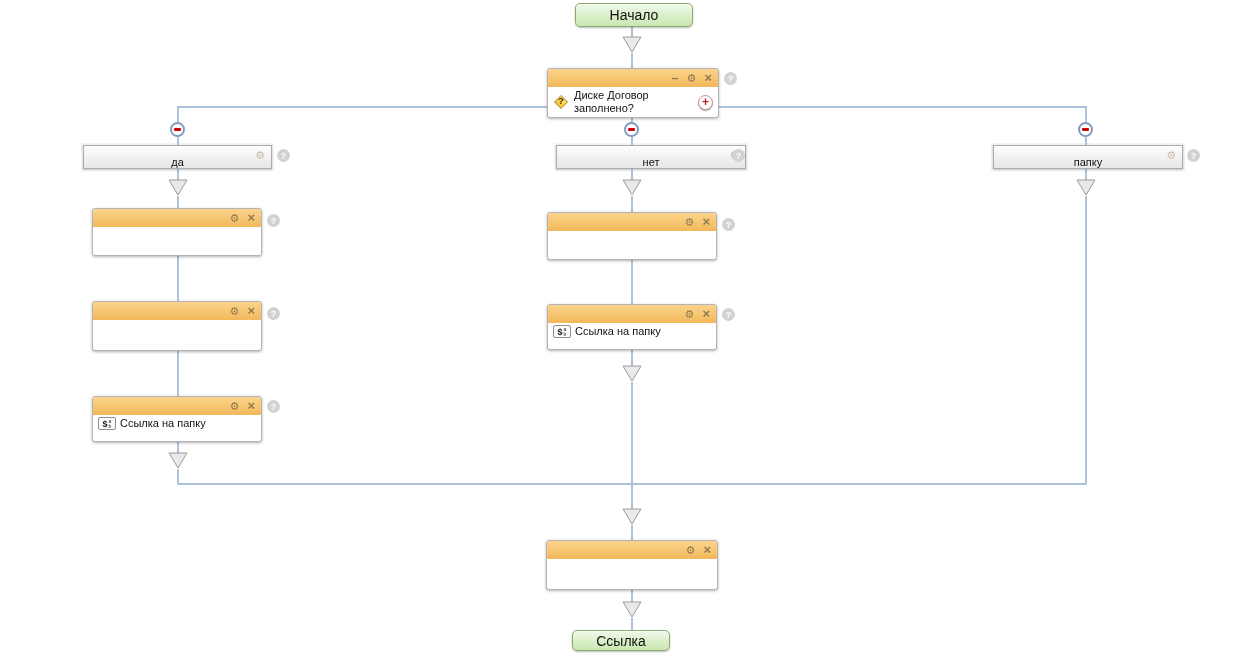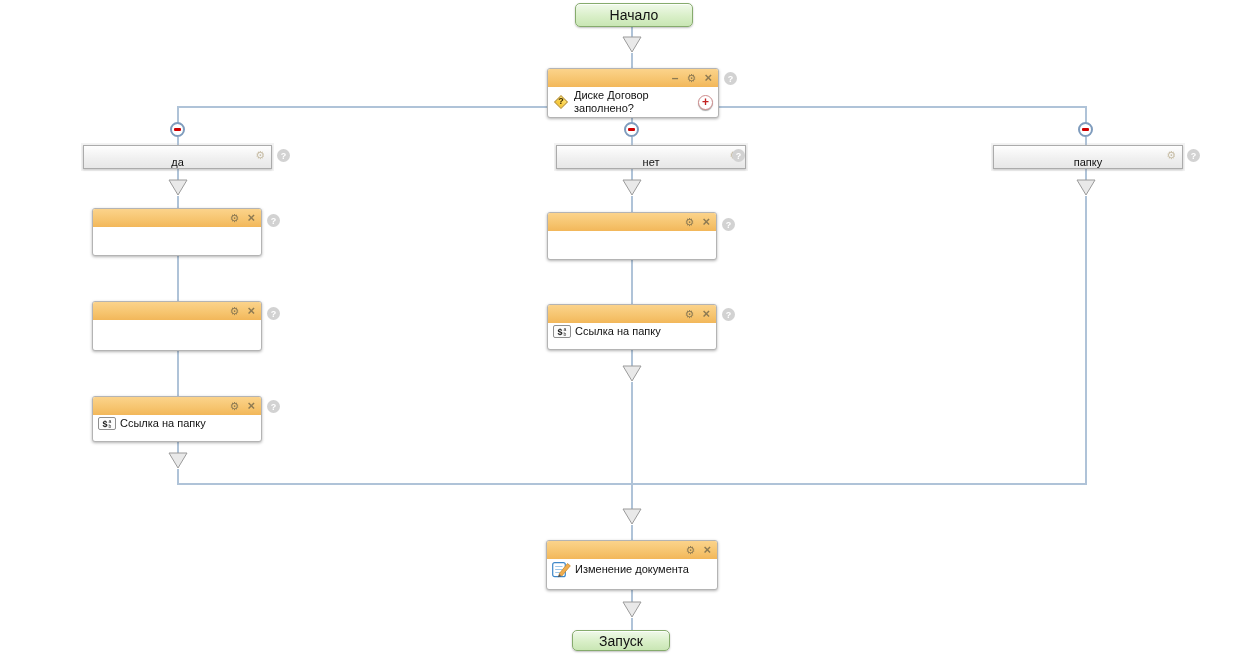--- a/index.html
+++ b/index.html
@@ -220,28 +220,17 @@
       <span class="btitle">Ссылка на папку</span>
     </div>
   </div>
   <span class="help" style="left:722px;top:308px">?</span>
 
   <div class="block" style="left:546px;top:540px;width:172px;height:50px">
     <div class="bheader">
       <span class="hicon gear">⚙</span>
       <span class="hicon close">×</span>
     </div>
-    <div class="bbody">
-      <svg class="doc-icon" viewBox="0 0 19 17">
-        <rect x="0.7" y="1.7" width="12.6" height="14" rx="2" fill="#fff" stroke="#3d87c8" stroke-width="1.2"></rect>
-        <line x1="3.2" y1="5.5" x2="10.5" y2="5.5" stroke="#9ec7e8" stroke-width="1"></line>
-        <line x1="3.2" y1="8.5" x2="10.5" y2="8.5" stroke="#9ec7e8" stroke-width="1"></line>
-        <line x1="3.2" y1="11.5" x2="8.5" y2="11.5" stroke="#9ec7e8" stroke-width="1"></line>
-        <path d="M7 13 L15.5 2.5 L18.3 4.8 L9.8 15 Z" fill="#f0ad4e" stroke="#c68a2e" stroke-width="0.8"></path>
-        <path d="M7 13 L5.8 16.2 L9.4 15.3 Z" fill="#555"></path>
-      </svg>
-      <span class="btitle">Изменение документа</span>
-    </div>
-  </div>
-
-  <div class="terminal" style="left:572px;top:630px;width:98px;height:21px">Запуск</div>
+  </div>
+
+  <div class="terminal" style="left:572px;top:630px;width:98px;height:21px">Ссылка</div>
 
 </div>
 
 </body></html>

